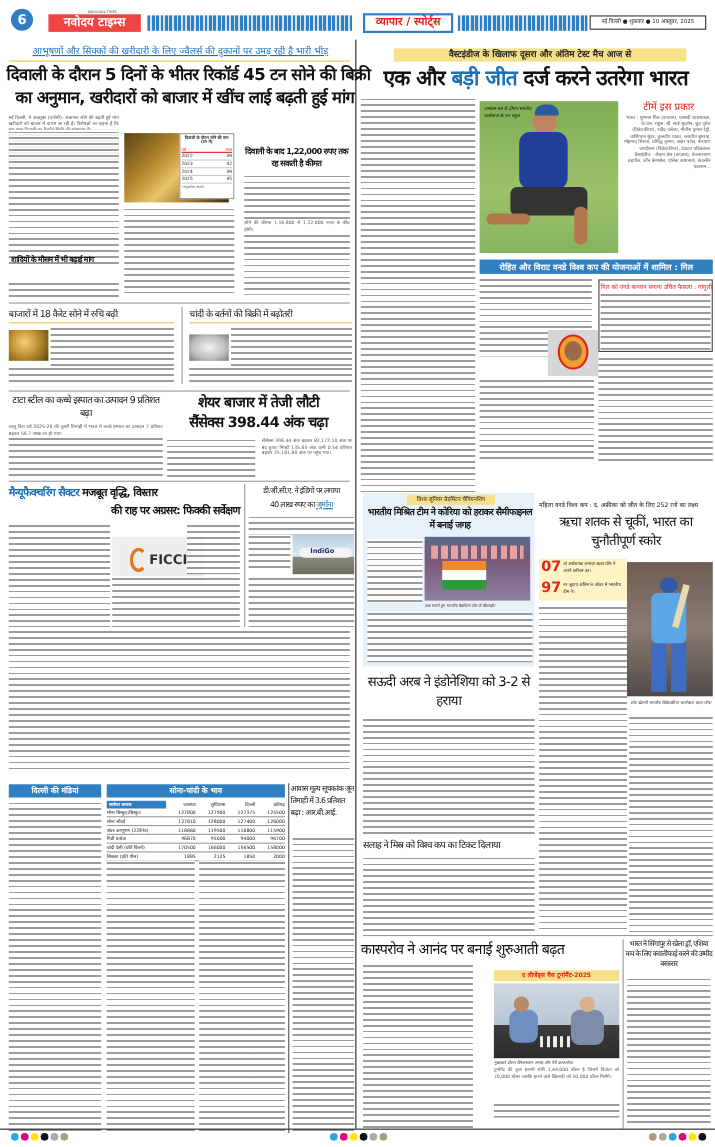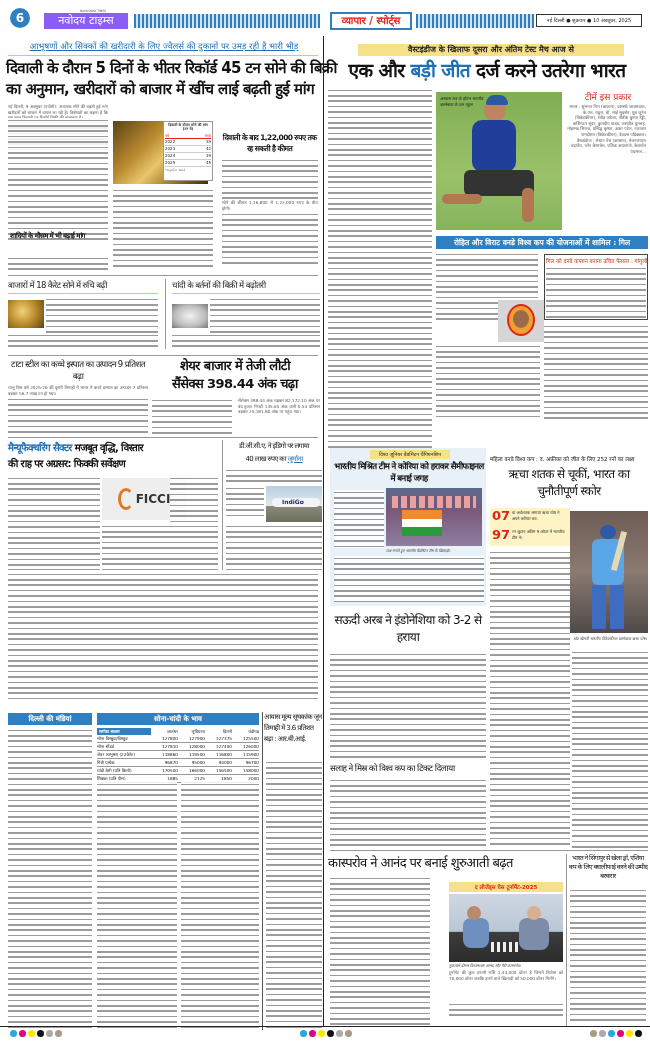--- a/index.html
+++ b/index.html
@@ -12,30 +12,30 @@
 .red{color:#e2231a}
 .band{background:#2f7fc1;color:#fff;text-align:center;font-weight:bold}
 .photo{overflow:hidden}
 table{border-collapse:collapse}
 </style>
 </head>
 <body>
 
 <div class="abs" style="left:10px;top:8px;width:20px;height:20px;border-radius:50%;background:#2f7fc1;color:#fff;font-size:12px;font-weight:bold;text-align:center;line-height:20px">6</div>
 <div class="abs" style="left:80px;top:9px;font-size:3px;color:#555">NAVODAYA TIMES</div>
-<div class="abs" style="left:44px;top:13px;width:84px;height:16px;background:#8b5cf6;color:#fff;font-size:11px;font-weight:normal;text-align:center;line-height:16px">नवोदय टाइम्स</div>
+<div class="abs" style="left:44px;top:13px;width:84px;height:16px;background:#ef4444;color:#fff;font-size:11px;font-weight:bold;text-align:center;line-height:16px">नवोदय टाइम्स</div>
 <div class="abs" style="left:134px;top:14px;width:186px;height:14px;background:repeating-linear-gradient(90deg,#2f7fc1 0,#2f7fc1 2.5px,#cfe3f3 2.5px,#cfe3f3 4px)"></div>
 <div class="abs" style="left:330px;top:12px;width:82px;height:18px;border:2px solid #2f7fc1;color:#e2231a;font-size:10px;font-weight:bold;text-align:center;line-height:14px;background:#fff">व्यापार / स्पोर्ट्स</div>
 <div class="abs" style="left:416px;top:14px;width:118px;height:14px;background:repeating-linear-gradient(90deg,#2f7fc1 0,#2f7fc1 2.5px,#cfe3f3 2.5px,#cfe3f3 4px)"></div>
 <div class="abs" style="left:536px;top:14px;width:106px;height:13px;border:1px solid #333;font-size:5px;text-align:center;line-height:11px;color:#222">नई दिल्ली ● शुक्रवार ● 10 अक्तूबर, 2025</div>
 
 <div class="abs blue" style="left:14px;top:40px;width:300px;font-size:8.5px;text-align:center;text-decoration:underline;white-space:nowrap">आभूषणों और सिक्कों की खरीदारी के लिए ज्वैलर्स की दुकानों पर उमड़ रही है भारी भीड़</div>
 <div class="abs" style="left:8px;top:55px;width:310px;height:1px;background:#e8c84a"></div>
 <div class="abs hd" style="left:6px;top:57px;width:316px;font-size:15px;text-align:center;white-space:nowrap">दिवाली के दौरान 5 दिनों के भीतर रिकॉर्ड 45 टन सोने की बिक्री</div>
-<div class="abs hd" style="left:6px;top:78px;width:316px;font-size:15px;text-align:left;white-space:nowrap">का अनुमान, खरीदारों को बाजार में खींच लाई बढ़ती हुई मांग</div>
+<div class="abs hd" style="left:6px;top:78px;width:316px;font-size:15px;text-align:right;white-space:nowrap">का अनुमान, खरीदारों को बाजार में खींच लाई बढ़ती हुई मांग</div>
 
 <div class="abs txt lines" style="left:8px;top:104px;width:100px;height:48px"></div>
 <div class="abs txt" style="left:8px;top:104px;width:100px;height:14px;background:#fff">नई दिल्ली, 9 अक्तूबर (एजेंसी): अचानक सोने की बढ़ती हुई मांग खरीदारों को बाजार में वापस ला रही है। विशेषज्ञों का कहना है कि इस साल दिवाली पर रिकॉर्ड बिक्री की संभावना है।</div>
 <div class="abs txt lines" style="left:8px;top:118px;width:100px;height:124px"></div>
 <div class="abs hd" style="left:10px;top:231px;width:100px;font-size:7px;white-space:nowrap">शादियों के मौसम में भी बढ़ाई मांग</div>
 <div class="abs txt lines" style="left:8px;top:256px;width:100px;height:14px"></div>
 
 <div class="abs photo" style="left:113px;top:121px;width:95px;height:63px;background:linear-gradient(135deg,#5a4418 0%,#b8892f 35%,#e8c46a 55%,#8c6a26 80%,#3b2b10 100%)"></div>
 <div class="abs" style="left:163px;top:121px;width:50px;height:60px;background:#fff;border:1px solid #999;padding:1px">
   <div style="font-size:3.6px;font-weight:bold;text-align:center;line-height:4.4px">दिवाली के दौरान सोने की मांग (टन में)</div>
@@ -89,23 +89,23 @@
 <div class="abs hd" style="left:150px;top:356px;width:170px;font-size:13px;text-align:center;white-space:nowrap">शेयर बाजार में तेजी लौटी</div>
 <div class="abs hd" style="left:150px;top:374px;width:170px;font-size:13px;text-align:center;white-space:nowrap">सैंसेक्स 398.44 अंक चढ़ा</div>
 <div class="abs txt lines" style="left:152px;top:398px;width:80px;height:36px"></div>
 <div class="abs txt" style="left:238px;top:398px;width:82px;height:36px">सेंसेक्स 398.44 अंक चढ़कर 82,172.10 अंक पर बंद हुआ। निफ्टी 135.65 अंक यानी 0.54 प्रतिशत बढ़कर 25,181.80 अंक पर पहुंच गया।</div>
 
 <div class="abs" style="left:8px;top:437px;width:310px;height:1px;background:#999"></div>
 <div class="abs hd" style="left:8px;top:440px;width:210px;font-size:10px;white-space:nowrap">
   <span class="blue">मैन्यूफैक्चरिंग सैक्टर</span>
   <span>मजबूत वृद्धि, विस्तार</span>
 </div>
-<div class="abs hd" style="left:8px;top:456px;width:210px;font-size:10px;text-align:left;white-space:nowrap">की राह पर अग्रसर: फिक्की सर्वेक्षण</div>
+<div class="abs hd" style="left:8px;top:456px;width:210px;font-size:10px;text-align:right;white-space:nowrap">की राह पर अग्रसर: फिक्की सर्वेक्षण</div>
 <div class="abs txt lines" style="left:8px;top:476px;width:92px;height:94px"></div>
-<div class="abs" style="left:102px;top:478px;width:84px;height:42px;background:#eee;display:flex;align-items:center;justify-content:center">
+<div class="abs" style="left:102px;top:488px;width:84px;height:42px;background:#eee;display:flex;align-items:center;justify-content:center">
   <div style="width:16px;height:22px;border:3px solid #e07a22;border-right-color:transparent;border-radius:50%;margin-right:2px"></div>
   <span style="font-size:12px;font-weight:bold;color:#333">FICCI</span>
 </div>
 <div class="abs txt lines" style="left:170px;top:476px;width:48px;height:46px"></div>
 <div class="abs txt lines" style="left:102px;top:524px;width:116px;height:46px"></div>
 
 <div class="abs" style="left:222px;top:440px;width:1px;height:130px;background:#999"></div>
 <div class="abs hd" style="left:226px;top:441px;width:96px;font-size:7px;text-align:center;white-space:nowrap;font-weight:normal">डी.जी.सी.ए. ने इंडिगो पर लगाया</div>
 <div class="abs hd" style="left:226px;top:454px;width:96px;font-size:7px;text-align:center;white-space:nowrap;font-weight:normal">
   <span>40 लाख रुपए का </span><span class="blue" style="text-decoration:underline">जुर्माना</span>

